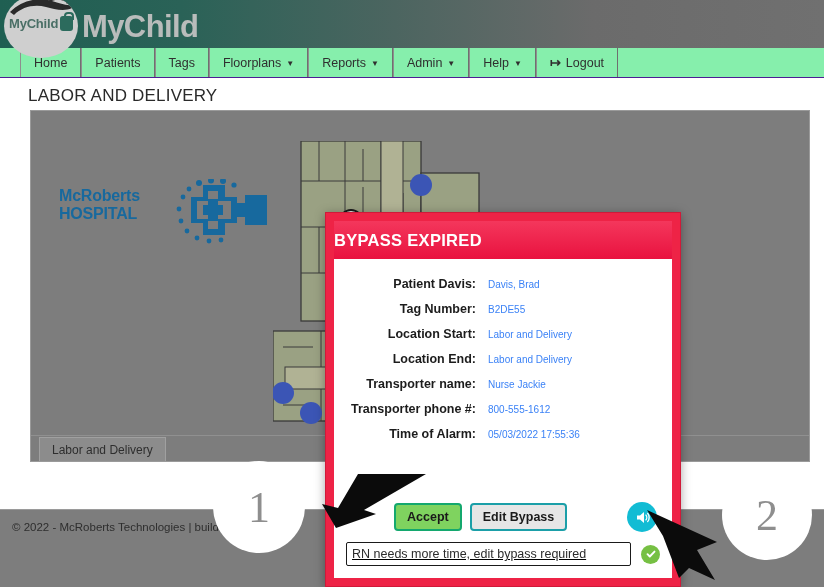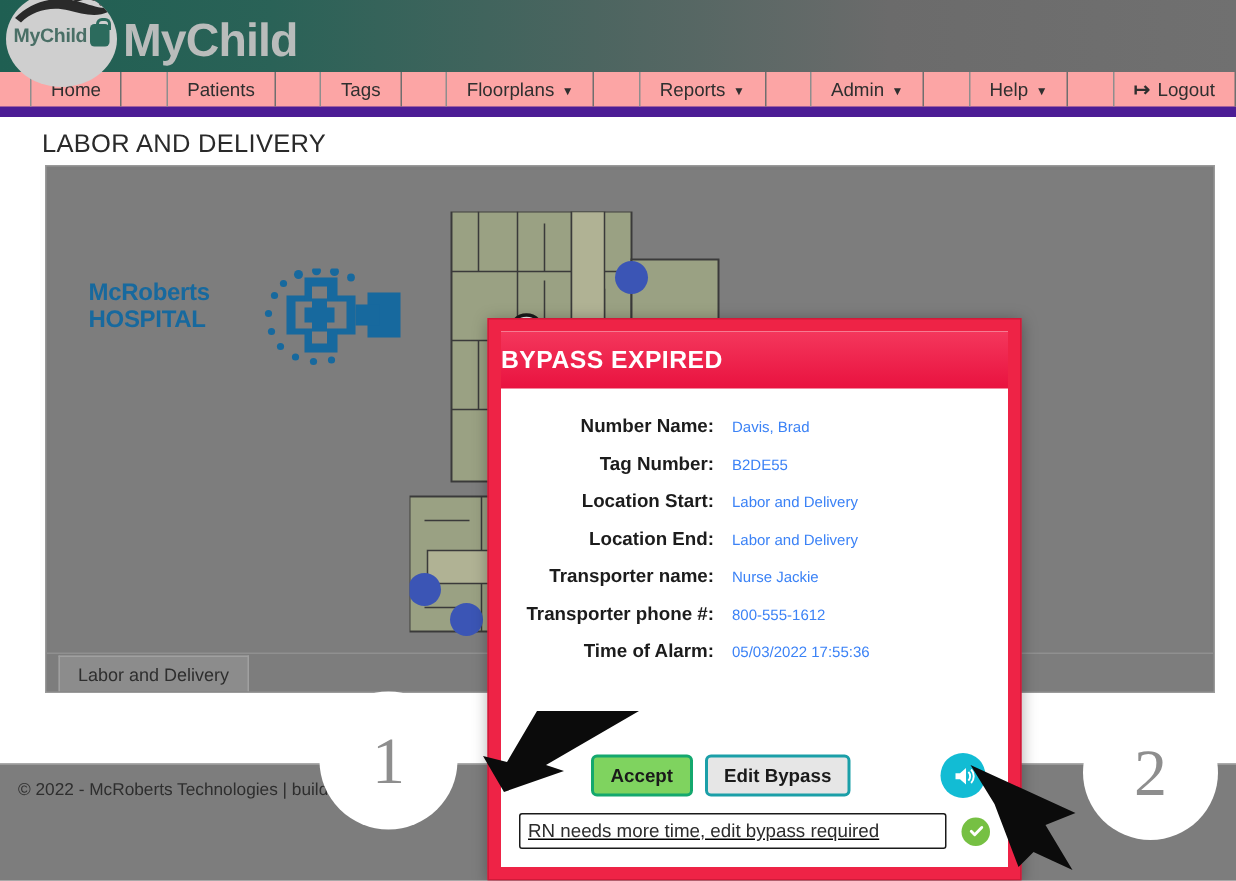--- a/index.html
+++ b/index.html
@@ -91,26 +91,25 @@
     font-weight: 700;
     color: #b9bcbb;
     letter-spacing: -0.6px;
     margin-left: -2px;
     margin-top: 2px;
   }
 
   
   .navbar {
     height: 30px;
-    background: #fca5a5;
-    border-bottom: 7px solid #4c1d95;
+    background: #86efac;
+    border-bottom: 1px solid #4c1d95;
     display: flex;
     align-items: stretch;
     padding-left: 20px;
-    justify-content: space-between;
   }
   .nav-item {
     display: flex;
     align-items: center;
     padding: 0 13px;
     font-size: 12.5px;
     color: #2f2f2f;
     border-left: 1px solid #8e8e8e;
     border-right: 1px solid #6f6f6f;
     white-space: nowrap;
@@ -539,21 +538,21 @@
 
   <div class="modal">
     <div class="modal-inner">
 
       <div class="modal-header">
         <span class="modal-header-title">BYPASS EXPIRED</span>
       </div>
 
       <div class="modal-body">
         <div class="field-row">
-          <span class="field-label">Number Name:</span>
+          <span class="field-label">Patient Davis:</span>
           <span class="field-value">Davis, Brad</span>
         </div>
         <div class="field-row">
           <span class="field-label">Tag Number:</span>
           <span class="field-value">B2DE55</span>
         </div>
         <div class="field-row">
           <span class="field-label">Location Start:</span>
           <span class="field-value">Labor and Delivery</span>
         </div>

